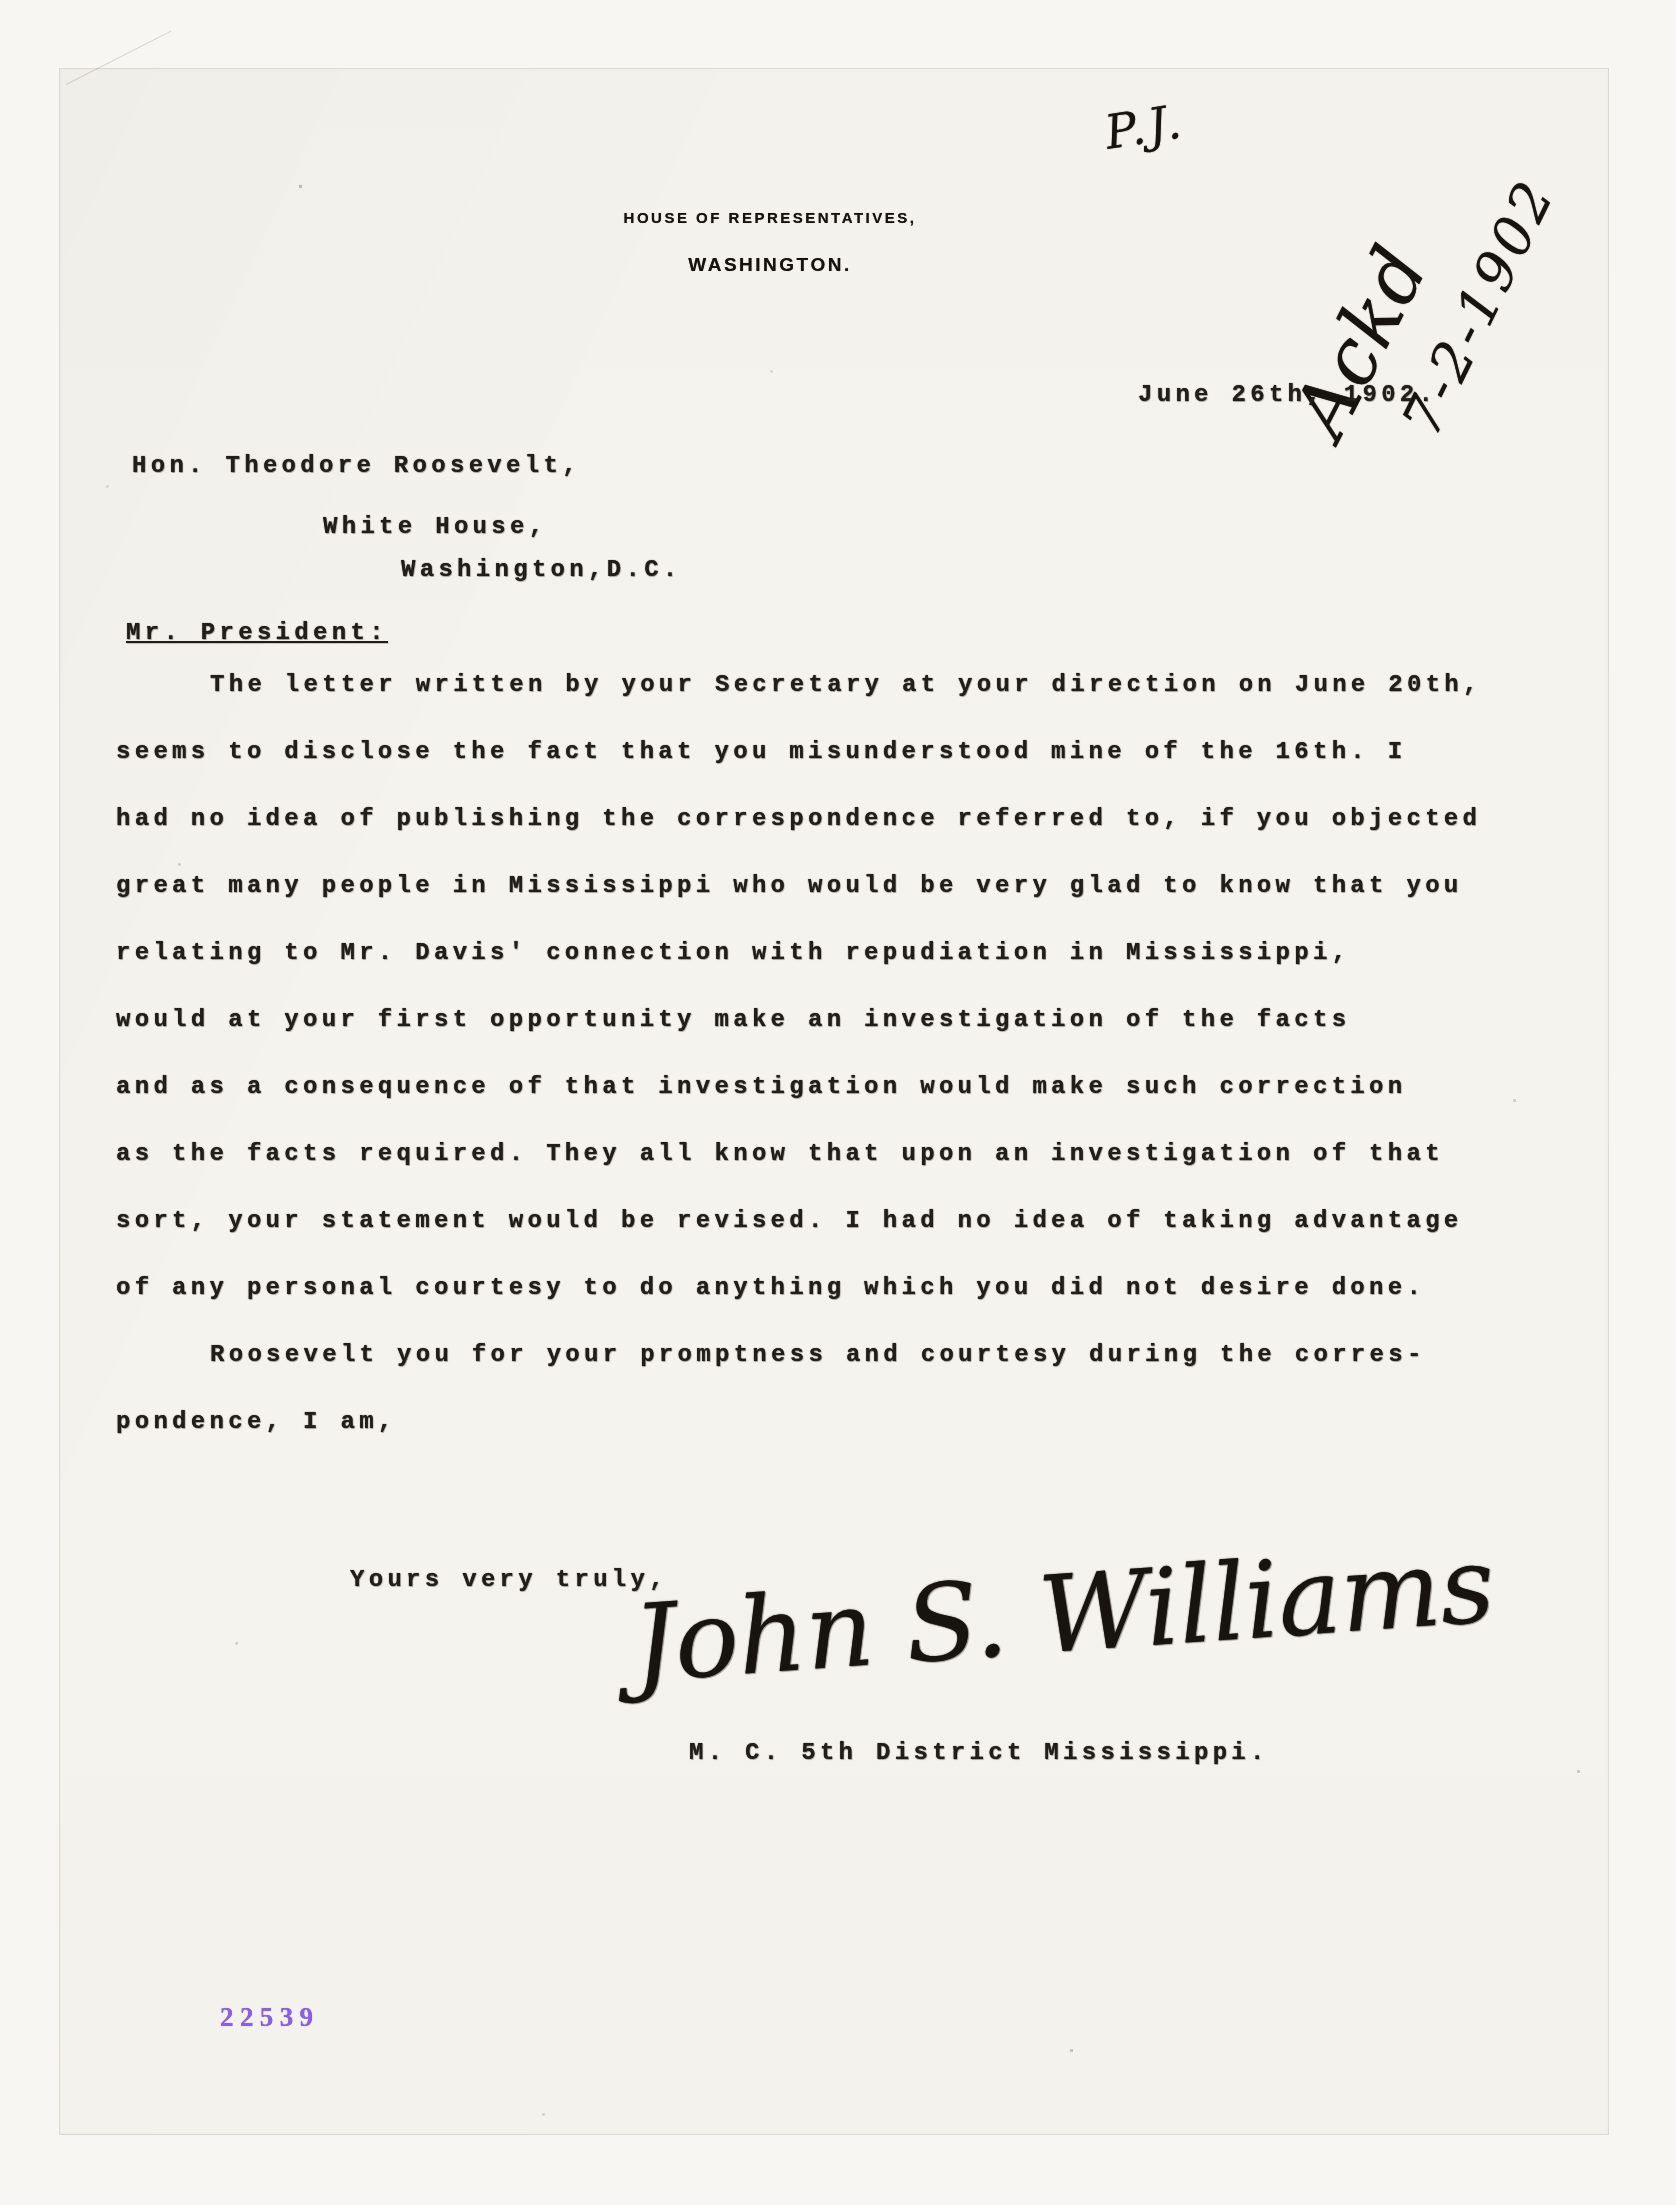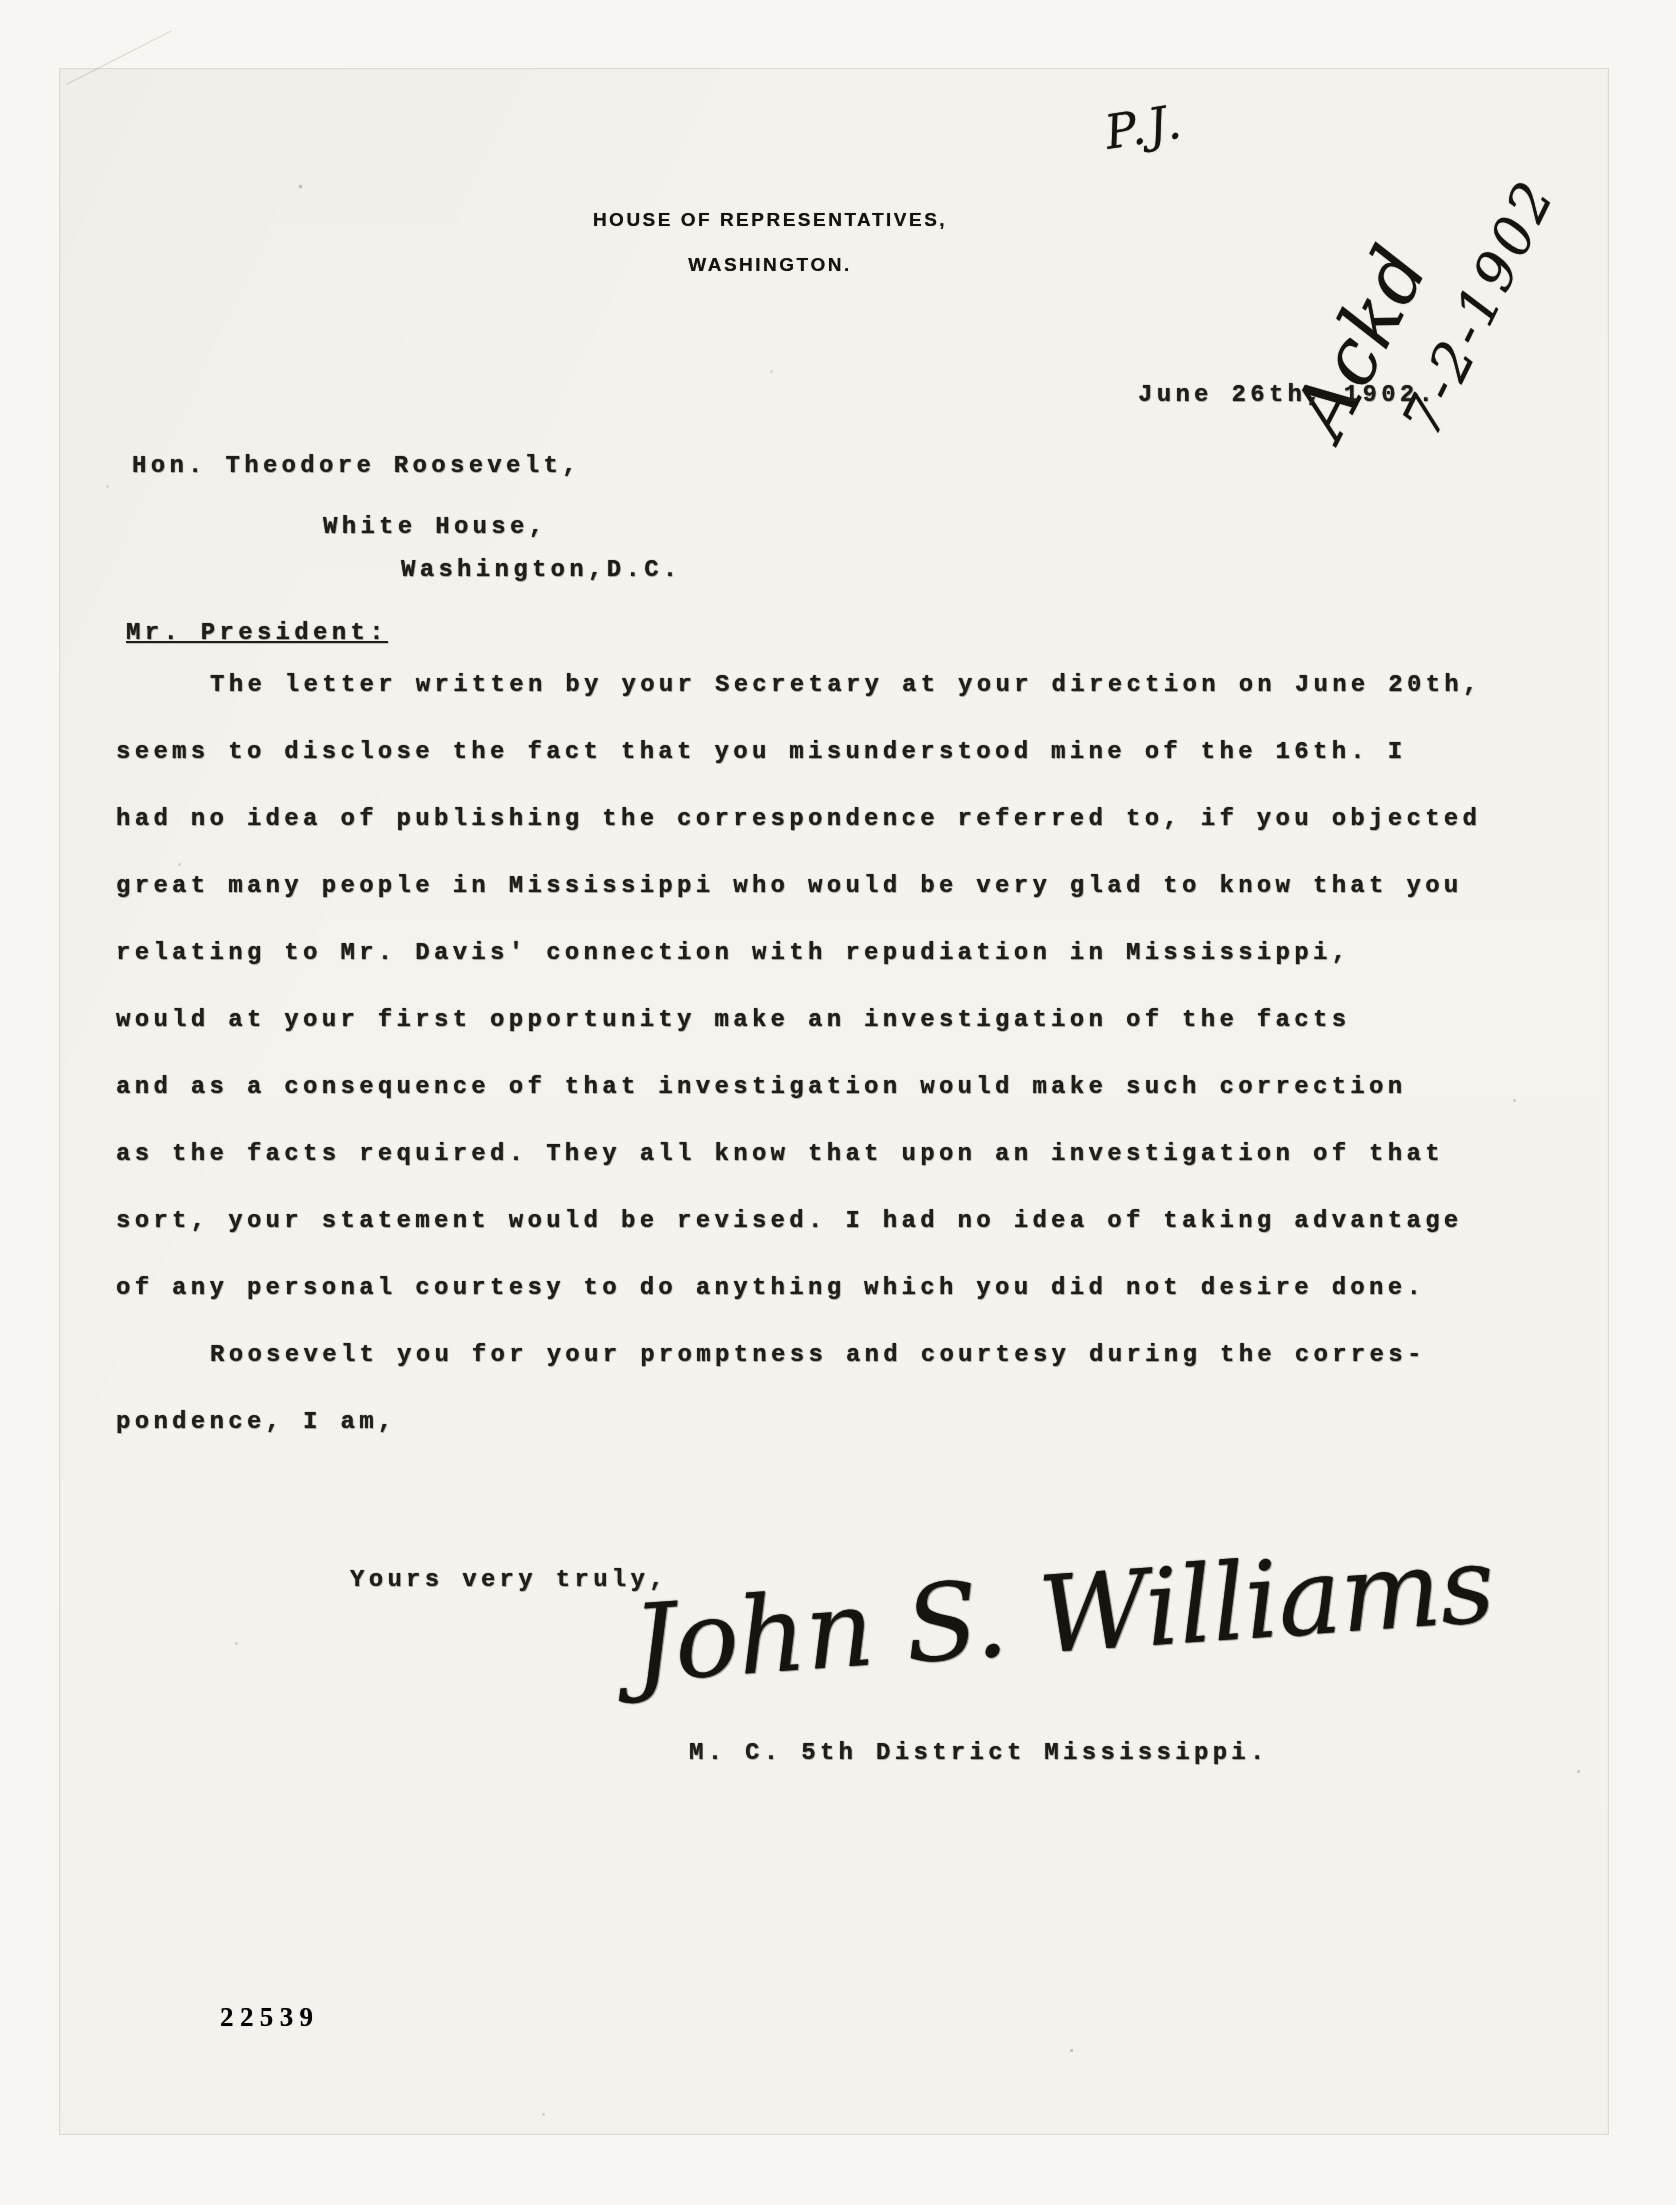--- a/index.html
+++ b/index.html
@@ -53,21 +53,21 @@
   .letterhead{
     position:absolute;
     font-family:"Liberation Sans", sans-serif;
     font-weight:700;
     color:#16130f;
     letter-spacing:2.5px;
     white-space:nowrap;
     transform:translateX(-50%);
     text-shadow:0 0 0.7px rgba(20,17,12,0.7);
   }
-  .lh1{left:770px;top:209px;font-size:19px;}
+  .lh1{left:770px;top:209px;font-size:15px;}
   .lh2{left:770px;top:254px;font-size:19px;}
   
   .body-block{position:absolute;left:116px;top:651px;}
   .bline{
     height:67px;display:flex;align-items:center;white-space:nowrap;
     font-family:"Liberation Mono", monospace;font-weight:700;
     font-size:24px;letter-spacing:4.3px;color:#211d19;
     text-shadow:0 0 1.1px rgba(28,24,19,0.85), 0.7px 0.7px 0.7px rgba(28,24,19,0.3);
     text-align:right;
   }
@@ -87,21 +87,21 @@
   .signature{
     left:632px;top:1553px;font-size:106px;
     transform:rotate(-4deg);
     letter-spacing:-0.7px;
     text-shadow:0 0 1.4px rgba(18,14,9,0.85), 1.1px 1.1px 0.7px rgba(18,14,9,0.3);
   }
   
   .serial{
     position:absolute;left:220px;top:2002px;
     font-family:"Liberation Serif", serif;
-    font-weight:700;font-size:27px;letter-spacing:6.4px;color:#000000;
+    font-weight:700;font-size:27px;letter-spacing:6.4px;color:#8b5cf6;
     text-shadow:0 0 0.7px rgba(30,28,24,0.6);
   }
 </style>
 </head>
 <body>
 
 <div class="paper"></div>
 <div class="corner-crease"></div>
 <div class="speckles"></div>
 

